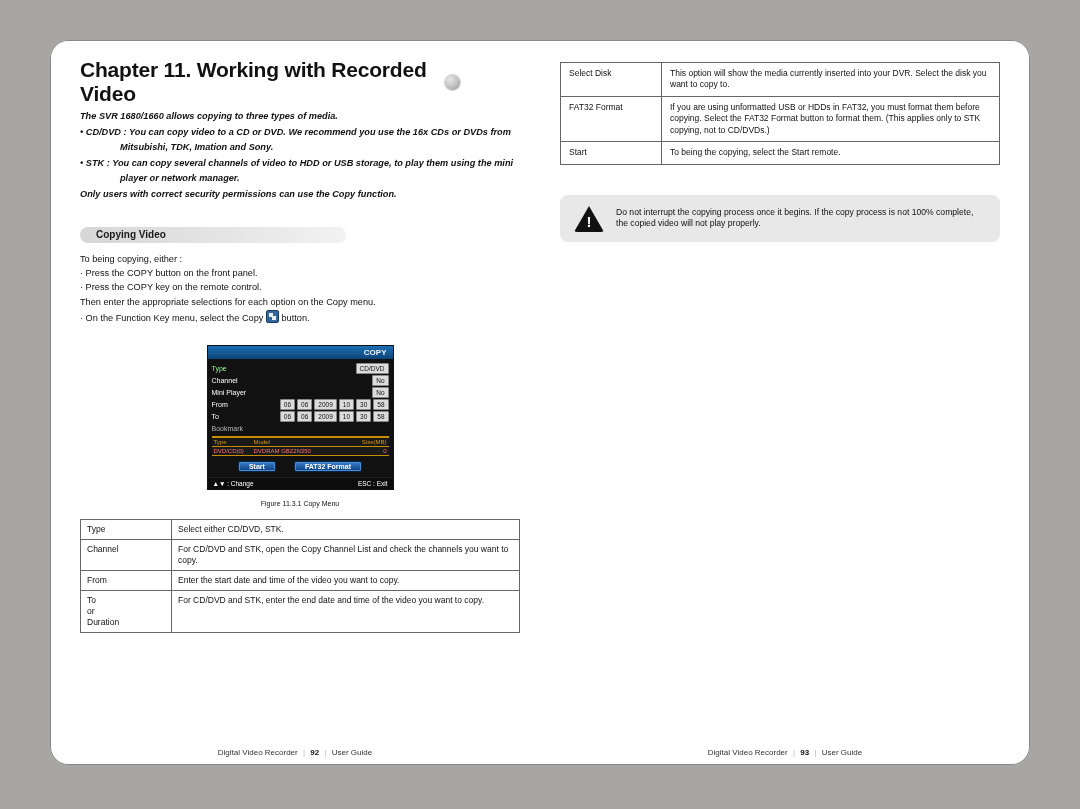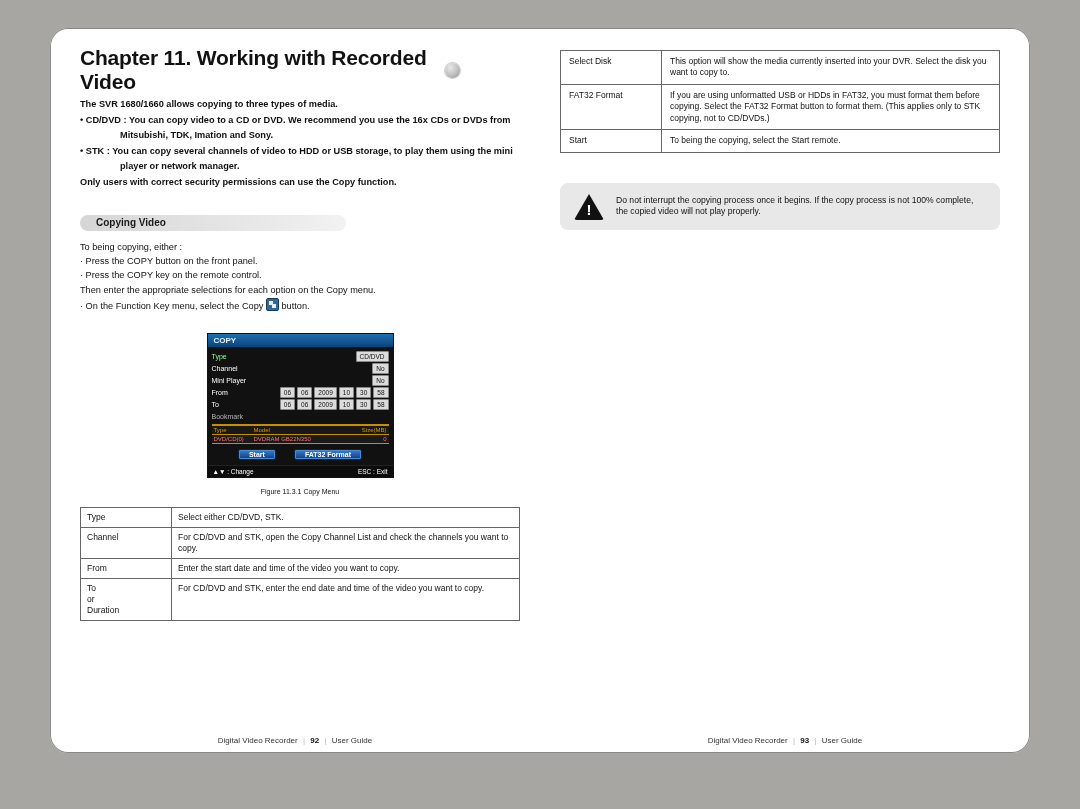--- a/index.html
+++ b/index.html
@@ -8,21 +8,21 @@
     height: 809px;
     background: #a8a6a2;
     font-family: Arial, Helvetica, sans-serif;
     color: #111;
     position: relative;
     overflow: hidden;
   }
   .sheet {
     position: absolute;
     left: 50px;
-    top: 28px;
+    top: 40px;
     width: 980px;
     height: 725px;
     background: #fff;
     border-radius: 18px;
     box-shadow: 0 0 0 1px #888 inset;
     overflow: hidden;
   }
   .columns {
     display: flex;
     gap: 40px;
@@ -73,20 +73,21 @@
     width: 250px;
     background: linear-gradient(to right, #d6d6d6 0%, #e9e9e9 70%, #f2f2f2 100%);
     color: #1a1a1a;
     margin-top: 22px;
     padding-left: 16px;
   }
   .intro {
     font-size: 9.2px;
     font-weight: 700;
     line-height: 1.35;
+    font-style: italic;
   }
   .intro p { margin: 4px 0; }
   .intro .bullet {
     padding-left: 10px;
     text-indent: -10px;
   }
   .intro .hang { padding-left: 40px; text-indent: 0; margin: -2px 0 4px 0; }
   .steps {
     font-size: 9.2px;
     line-height: 1.35;
@@ -117,20 +118,21 @@
     background: #111;
     font-size: 7px;
     color: #fff;
   }
   .figure .title {
     background: linear-gradient(#1d6fb4, #0b4376);
     color: #e8f1fb;
     font-weight: 700;
     font-size: 8px;
     padding: 2px 6px;
+    text-align: right;
   }
   .figure .body { padding: 3px 4px 2px; }
   .frow {
     display: flex;
     align-items: center;
     margin: 2px 0;
     height: 10px;
   }
   .frow .lbl { flex: 0 0 55px; font-size: 7px; }
   .frow.sel .lbl { color:#93ff93; }

